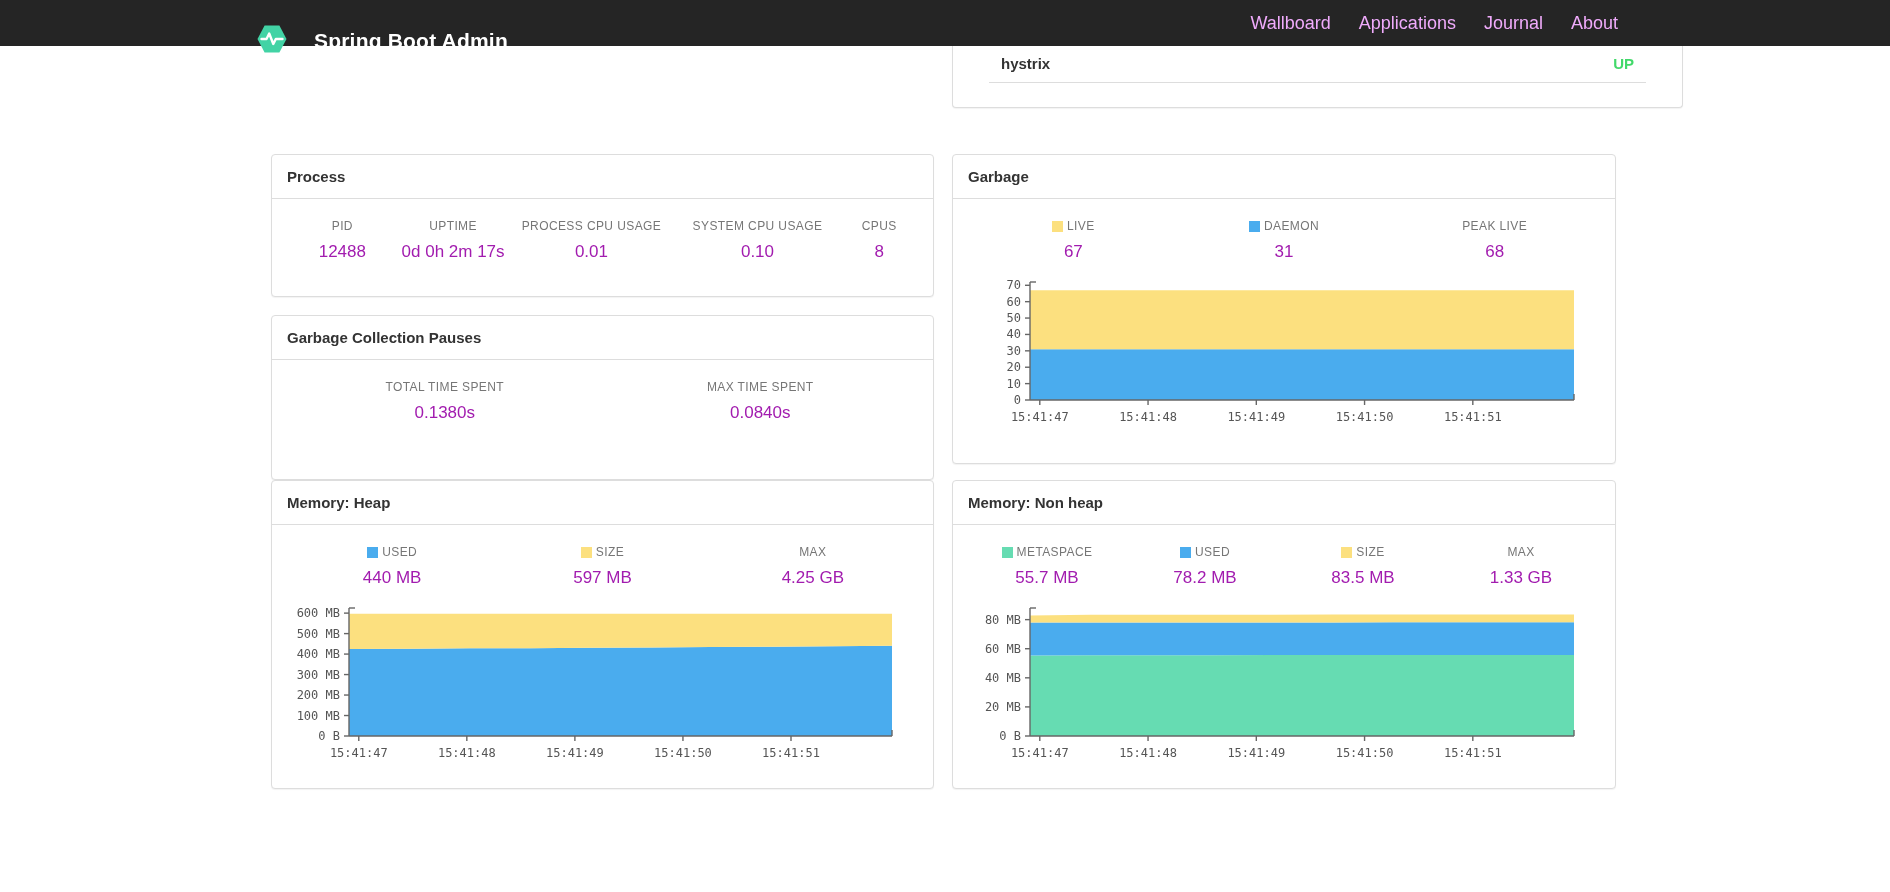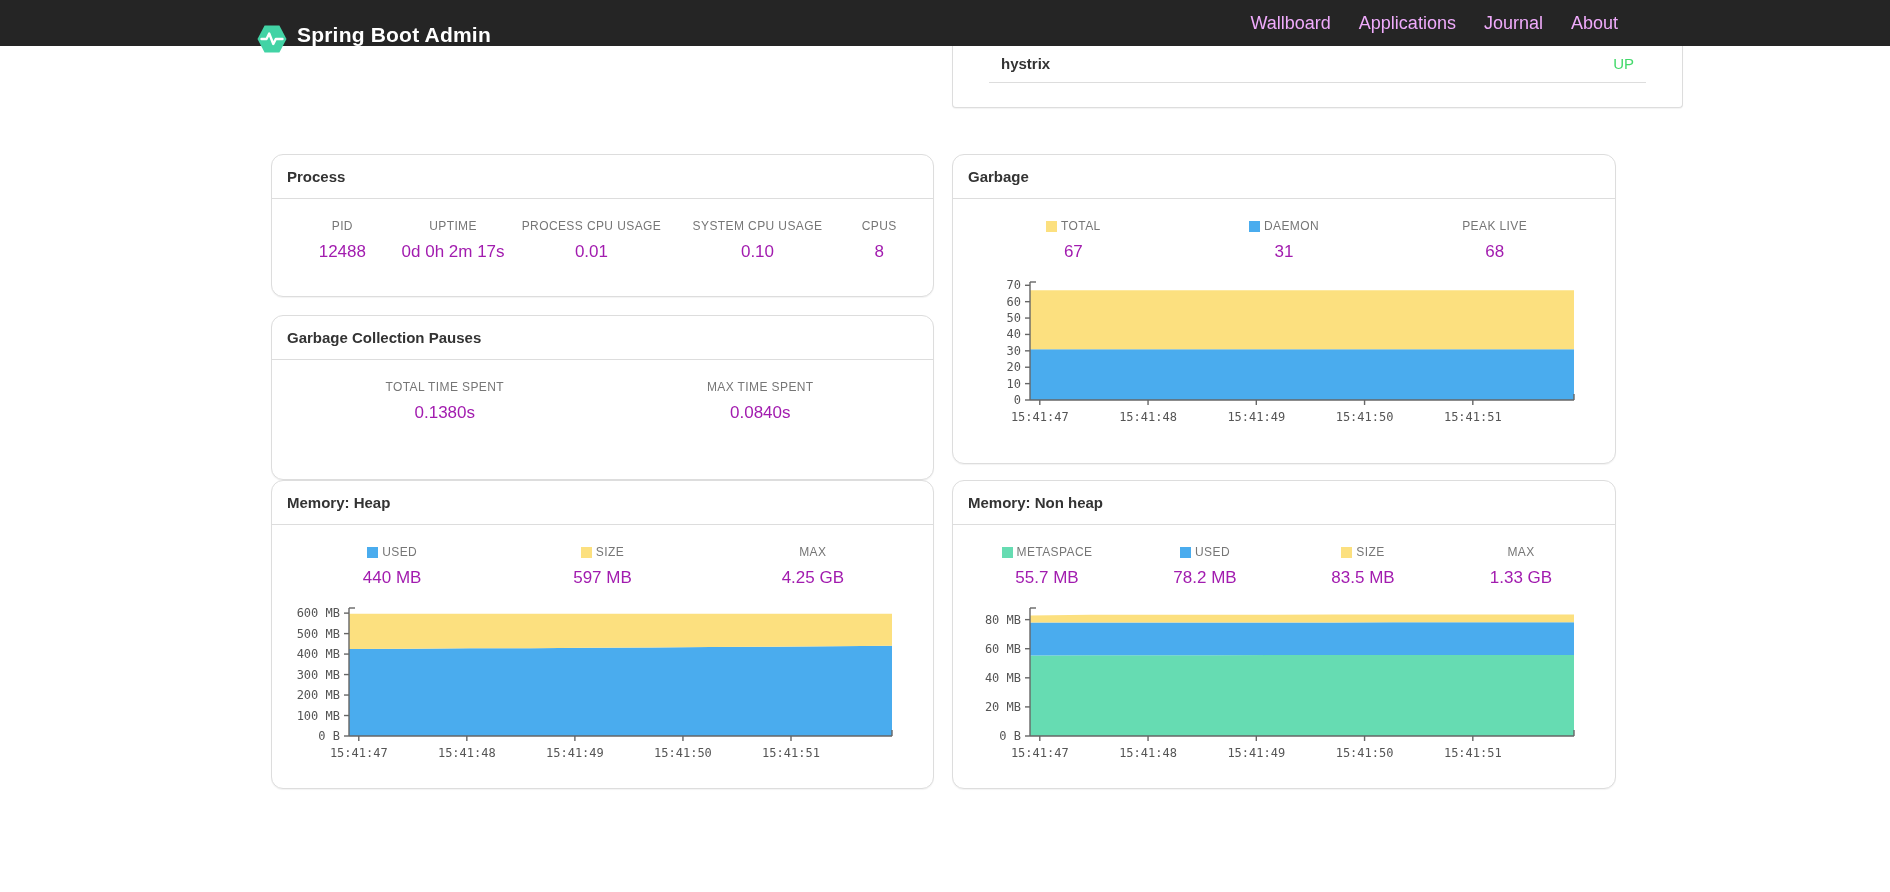--- a/index.html
+++ b/index.html
@@ -3,47 +3,47 @@
 <meta charset="utf-8">
 <style>
   * { margin:0; padding:0; box-sizing:border-box; }
   html,body { background:#ffffff; font-family:"Liberation Sans","DejaVu Sans",sans-serif; }
   body { width:1890px; height:892px; overflow:hidden; position:relative; }
 
   
   .navbar { position:absolute; top:0; left:0; width:1890px; height:46px;
             background:#252525; display:flex; align-items:center; }
   .navbar-inner { width:1362px; margin-left:256px; display:flex; align-items:center; }
-  .brand { display:flex; gap:9px; text-decoration:none; cursor:pointer;margin-top:36px; }
+  .brand { display:flex; align-items:center; gap:26px; text-decoration:none; cursor:pointer;margin-top:36px; }
   .brand-title { color:#ffffff; font-size:21px; font-weight:bold; letter-spacing:0.2px; }
   .nav-links { margin-left:auto; display:flex; align-items:center; }
   .nav-link { color:#f0abfc; font-size:18px; padding:0 14px; cursor:pointer; text-decoration:none; }
   .nav-link:last-child { padding-right:0; }
 
   
   .container { position:absolute; left:271px; top:46px; width:1345px; }
   .row2 { display:flex; margin-top:46px; }
   .row3 { display:flex; }
   .col-left  { width:663px; }
   .col-right { width:664px; margin-left:18px; }
 
   
-  .panel { background:#fff; border:1px solid #ddd; border-radius:12px;
+  .panel { background:#fff; border:1px solid #ddd; border-radius:4px;
            box-shadow:0 1px 1px rgba(0,0,0,.05); }
   .panel-heading { padding:13px 15px; font-size:15px; font-weight:bold; color:#333;
                    border-bottom:1px solid #ddd; }
   .panel-body { padding:0 15px; }
 
   
   .status-panel { width:731px; margin-left:681px; border-top:none;
                   border-radius:0 0 4px 4px; height:62px; }
   .status-row { margin:0 36px; padding:9px 12px 10px; display:flex; align-items:center;
                 border-bottom:1px solid #ddd; }
   .status-name { font-size:15px; font-weight:bold; color:#333; }
-  .status-state { margin-left:auto; font-size:15px; font-weight:normal;text-align:right; }
+  .status-state { margin-left:auto; font-size:15px; font-weight:bold;text-align:right; }
 
   
   .stats { display:flex; padding-top:20px;align-items:center; }
   .stat { flex:1; text-align:center; }
   .stat-label { font-size:12px; color:#767676; letter-spacing:0.4px;
                 display:flex; align-items:center; justify-content:center; }
   .swatch { display:inline-block; width:11px; height:11px; margin-right:4px; flex:none; }
   .stat-value { font-size:17px; color:#a21caf; margin-top:9px; }
 
   .p-process { height:143px; }
@@ -139,21 +139,21 @@
     </div>
 
     <div class="col-right">
       <div class="panel p-threads">
         <div class="panel-heading">Garbage</div>
         <div class="panel-body">
           <div class="stats">
             <div class="stat">
               <div class="stat-label">
                 <span class="swatch" style="background: rgb(252, 224, 127);"></span>
-                <span>TOTAL</span>
+                <span>LIVE</span>
               </div>
               <div class="stat-value">67</div>
             </div>
             <div class="stat">
               <div class="stat-label">
                 <span class="swatch" style="background: rgb(74, 172, 238);"></span>
                 <span>DAEMON</span>
               </div>
               <div class="stat-value">31</div>
             </div>

